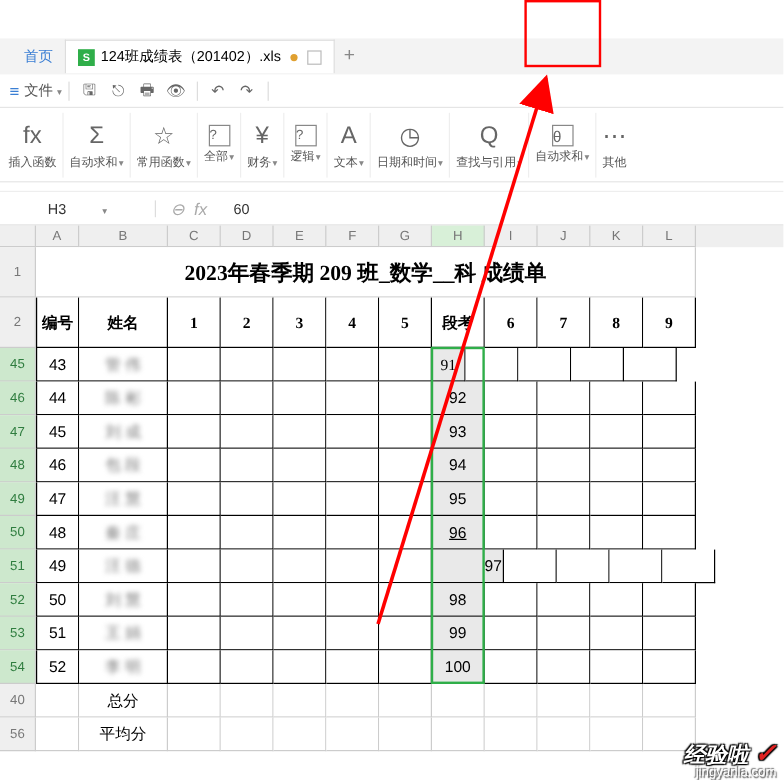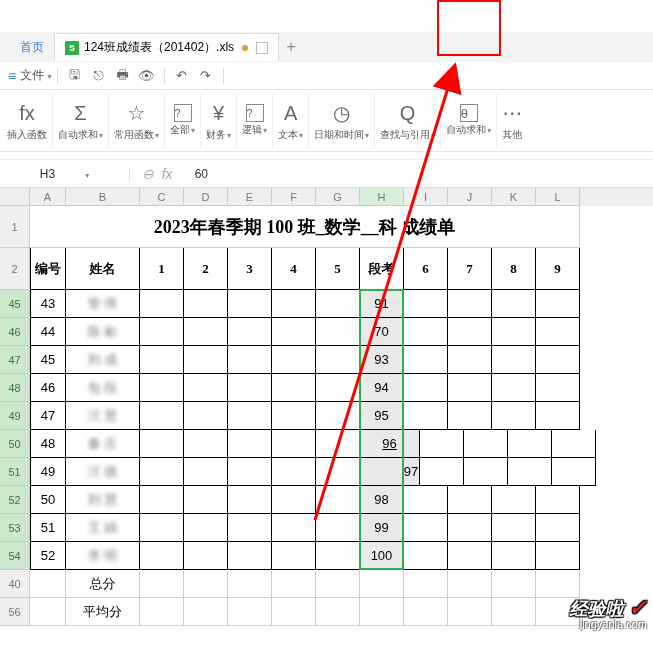--- a/index.html
+++ b/index.html
@@ -57,21 +57,21 @@
 .data-row .cell { height:28px; border-right:1px solid #000; border-bottom:1px solid #000; }
 .thick-left { border-left:1px solid #000; }
 .sel-col { background:#e9e9e9 !important; }
 .blank-row .cell{ height:28px; }
 
 .sel-outline { position:absolute; border:2px solid #2fae49; pointer-events:none; }
 
 .highlight-box { position:absolute; border:2px solid #ff0000; pointer-events:none; }
 .arrow-svg { position:absolute; pointer-events:none; }
 
-.watermark { position:absolute; right:6px; bottom:20px; text-align:right; }
+.watermark { position:absolute; right:6px; bottom:0; text-align:right; }
 .watermark .wm1 { font-size:18px; font-weight:bold; color:#fff; text-shadow:1px 1px 1px #000,-1px -1px 1px #000,1px -1px 1px #000,-1px 1px 1px #000; font-style:italic;}
 .watermark .chk { color:#e02020; font-size:22px; font-weight:bold; }
 .watermark .wm2 { font-size:11px; color:#fff; text-shadow:1px 1px 1px #555,-1px -1px 1px #555; margin-top:-3px;}
 
 .blur { filter: blur(2px); color:#777; }
 </style>
 </head>
 <body>
 
 <div class="tabbar">
@@ -169,21 +169,21 @@
     <div class="colcell sel" style="width: 44px;">H</div>
     <div class="colcell" style="width: 44px;">I</div>
     <div class="colcell" style="width: 44px;">J</div>
     <div class="colcell" style="width: 44px;">K</div>
     <div class="colcell" style="width: 44px;">L</div>
   </div>
 
 <div class="grid" id="grid">
     <div class="row title-row">
       <div class="rowhdr">1</div>
-      <div class="cell " style="width: 550px; border-right: 1px solid rgb(204, 204, 204);">2023年春季期 100 班_数学__科 成绩单</div>
+      <div class="cell " style="width: 550px; border-right: 1px solid rgb(204, 204, 204);">2023年春季期 209 班_数学__科 成绩单</div>
     </div>
     <div class="row header-row">
       <div class="rowhdr">2</div>
       <div class="cell thick-left " style="width: 36px;">编号</div>
       <div class="cell " style="width: 74px;">姓名</div>
       <div class="cell " style="width: 44px;">1</div>
       <div class="cell " style="width: 44px;">2</div>
       <div class="cell " style="width: 44px;">3</div>
       <div class="cell " style="width: 44px;">4</div>
       <div class="cell " style="width: 44px;">5</div>
@@ -197,38 +197,38 @@
       <div class="rowhdr sel">45</div>
       <div class="cell thick-left " style="width: 36px;">43</div>
       <div class="cell " style="width: 74px;">
         <span class="blur">管    伟</span>
       </div>
       <div class="cell " style="width: 44px;"></div>
       <div class="cell " style="width: 44px;"></div>
       <div class="cell " style="width: 44px;"></div>
       <div class="cell " style="width: 44px;"></div>
       <div class="cell " style="width: 44px;"></div>
-      <div class="cell sel-col" style="width: 44px;">91</div>
+      <div class="cell sel-col" style="width: 28px; font-family: Liberation Serif, serif;">91</div>
       <div class="cell " style="width: 44px;"></div>
       <div class="cell " style="width: 44px;"></div>
       <div class="cell " style="width: 44px;"></div>
       <div class="cell " style="width: 44px;"></div>
     </div>
     <div class="row data-row">
       <div class="rowhdr sel">46</div>
       <div class="cell thick-left " style="width: 36px;">44</div>
       <div class="cell " style="width: 74px;">
         <span class="blur">陈    彬</span>
       </div>
       <div class="cell " style="width: 44px;"></div>
       <div class="cell " style="width: 44px;"></div>
       <div class="cell " style="width: 44px;"></div>
       <div class="cell " style="width: 44px;"></div>
       <div class="cell " style="width: 44px;"></div>
-      <div class="cell sel-col" style="width: 44px;">70</div>
+      <div class="cell sel-col" style="width: 44px;">92</div>
       <div class="cell " style="width: 44px;"></div>
       <div class="cell " style="width: 44px;"></div>
       <div class="cell " style="width: 44px;"></div>
       <div class="cell " style="width: 44px;"></div>
     </div>
     <div class="row data-row">
       <div class="rowhdr sel">47</div>
       <div class="cell thick-left " style="width: 36px;">45</div>
       <div class="cell " style="width: 74px;">
         <span class="blur">刘    成</span>
@@ -282,21 +282,21 @@
       <div class="rowhdr sel">50</div>
       <div class="cell thick-left " style="width: 36px;">48</div>
       <div class="cell " style="width: 74px;">
         <span class="blur">秦    庄</span>
       </div>
       <div class="cell " style="width: 44px;"></div>
       <div class="cell " style="width: 44px;"></div>
       <div class="cell " style="width: 44px;"></div>
       <div class="cell " style="width: 44px;"></div>
       <div class="cell " style="width: 44px;"></div>
-      <div class="cell sel-col" style="width: 60px; text-decoration: underline;">96</div>
+      <div class="cell sel-col" style="width: 44px; text-decoration: underline;">96</div>
       <div class="cell " style="width: 44px;"></div>
       <div class="cell " style="width: 44px;"></div>
       <div class="cell " style="width: 44px;"></div>
       <div class="cell " style="width: 44px;"></div>
     </div>
     <div class="row data-row">
       <div class="rowhdr sel">51</div>
       <div class="cell thick-left " style="width: 36px;">49</div>
       <div class="cell " style="width: 74px;">
         <span class="blur">汪    德</span>

